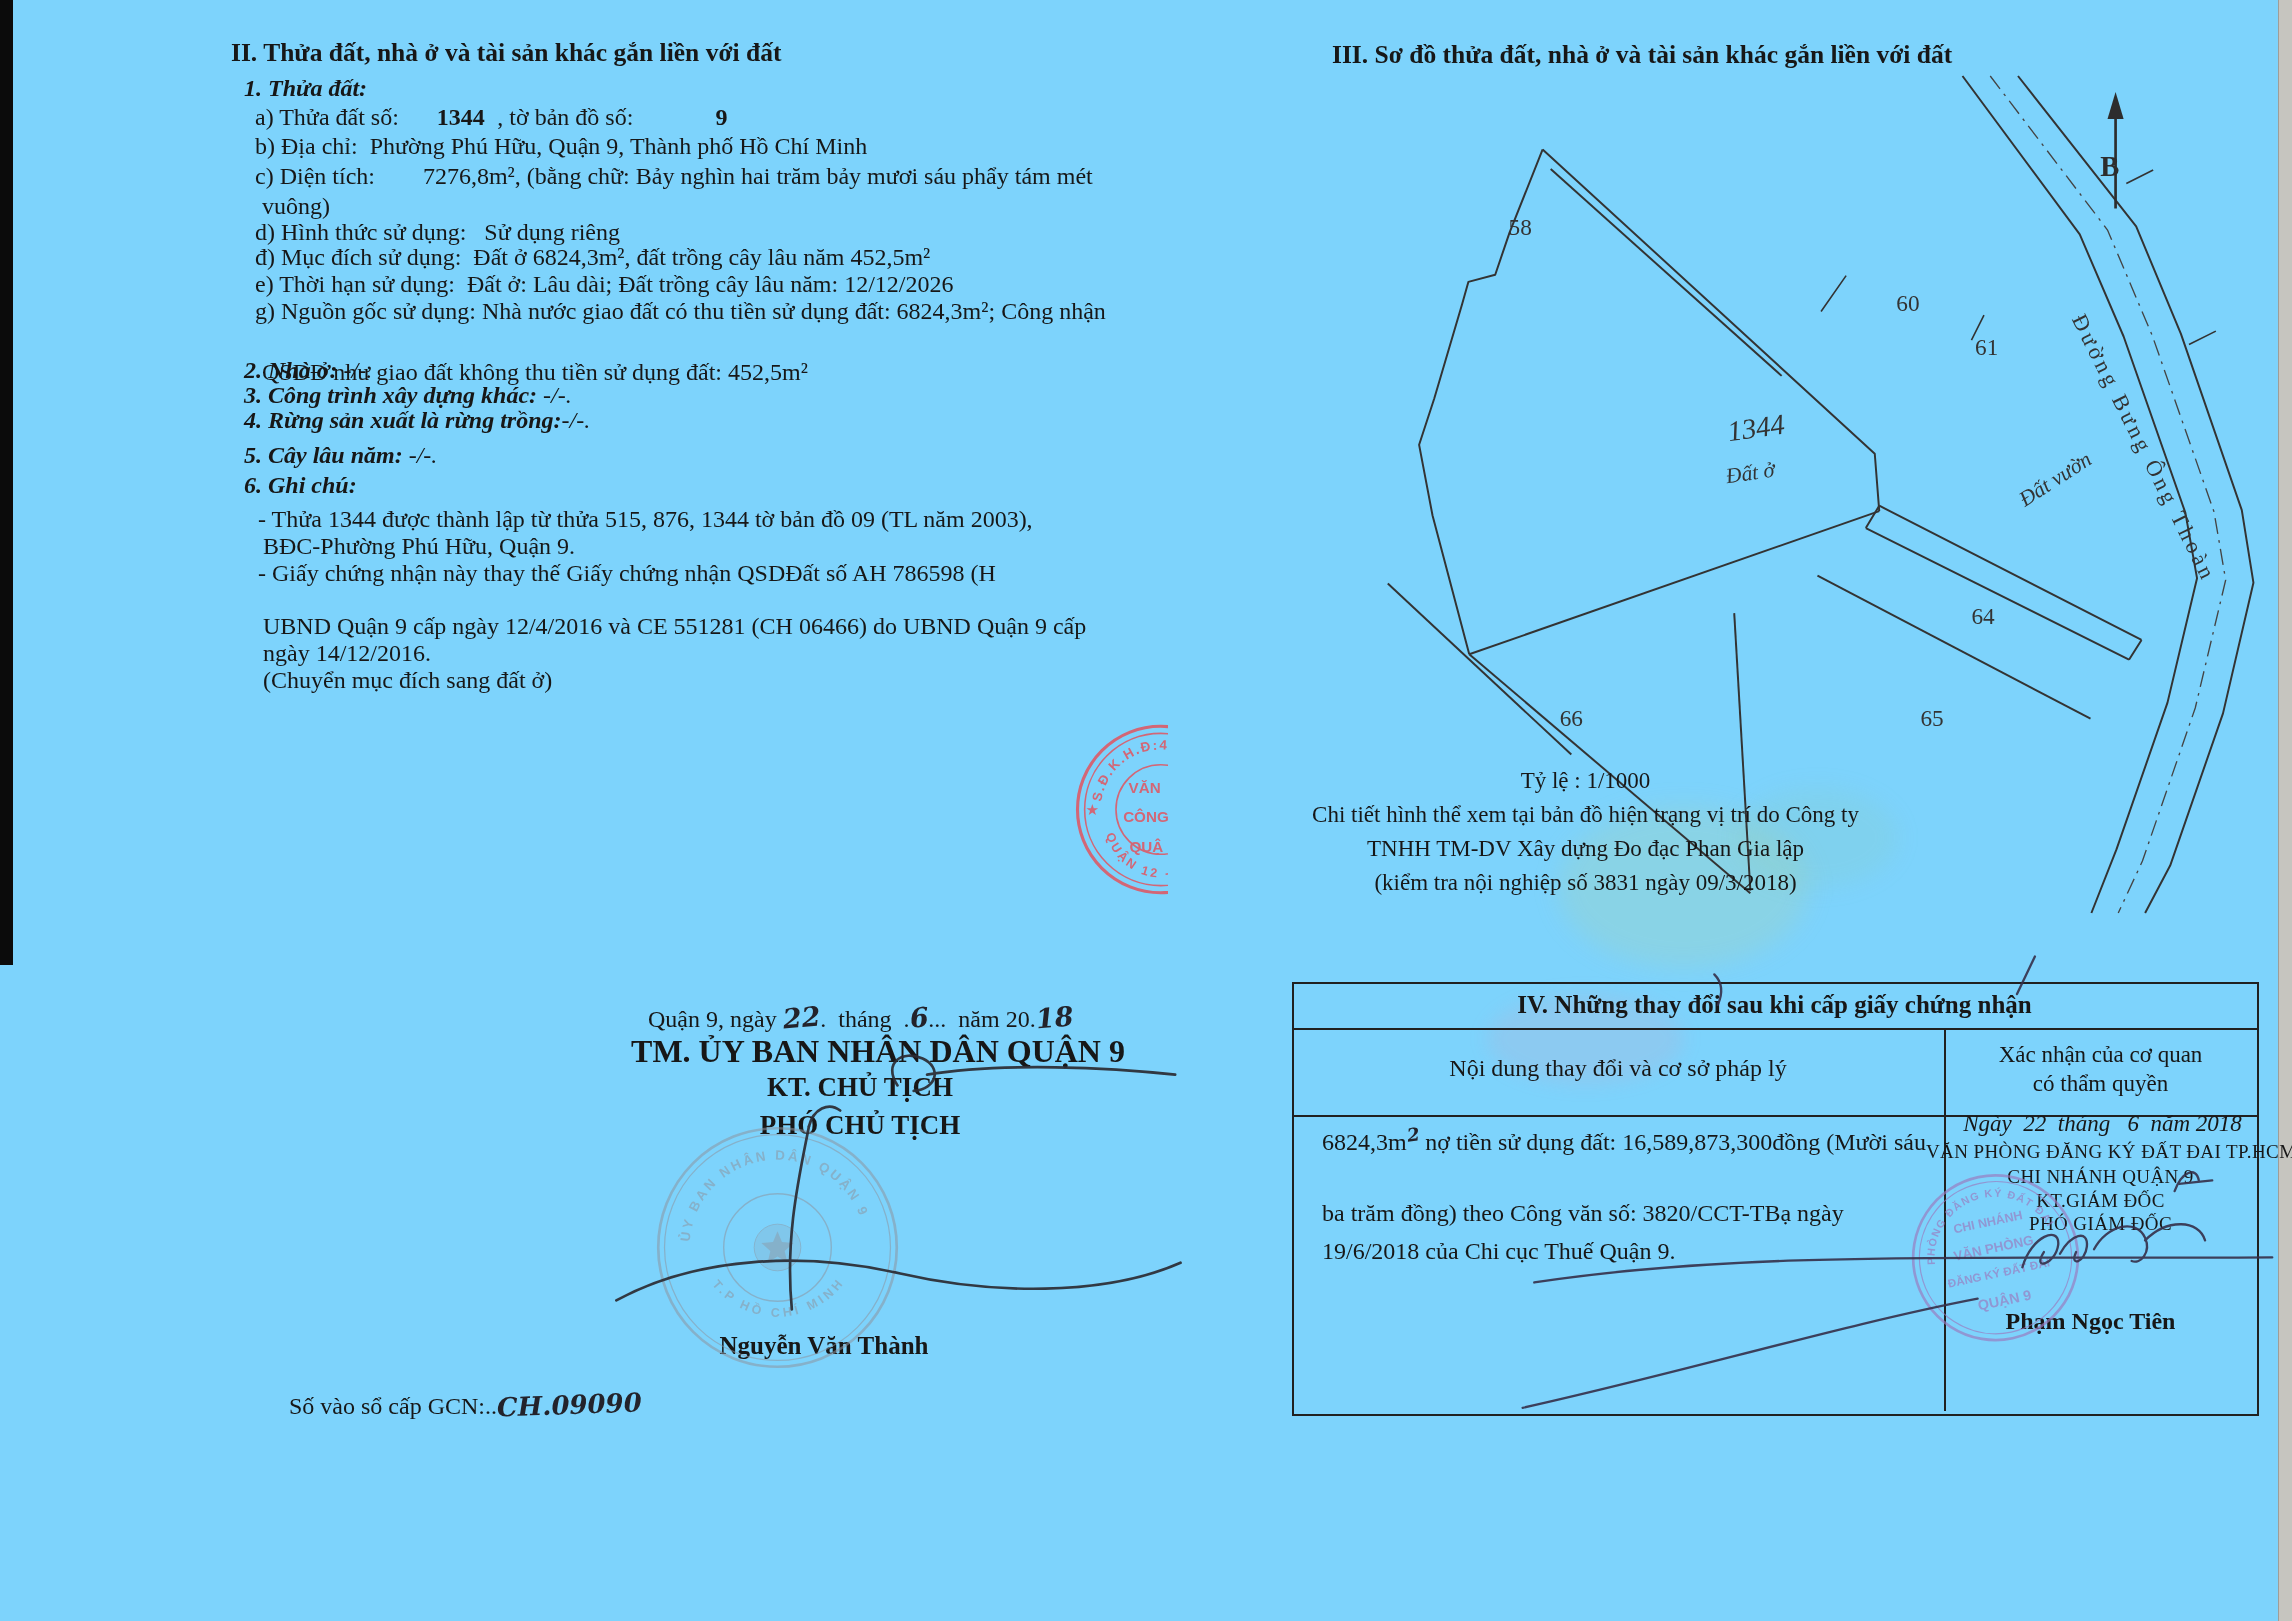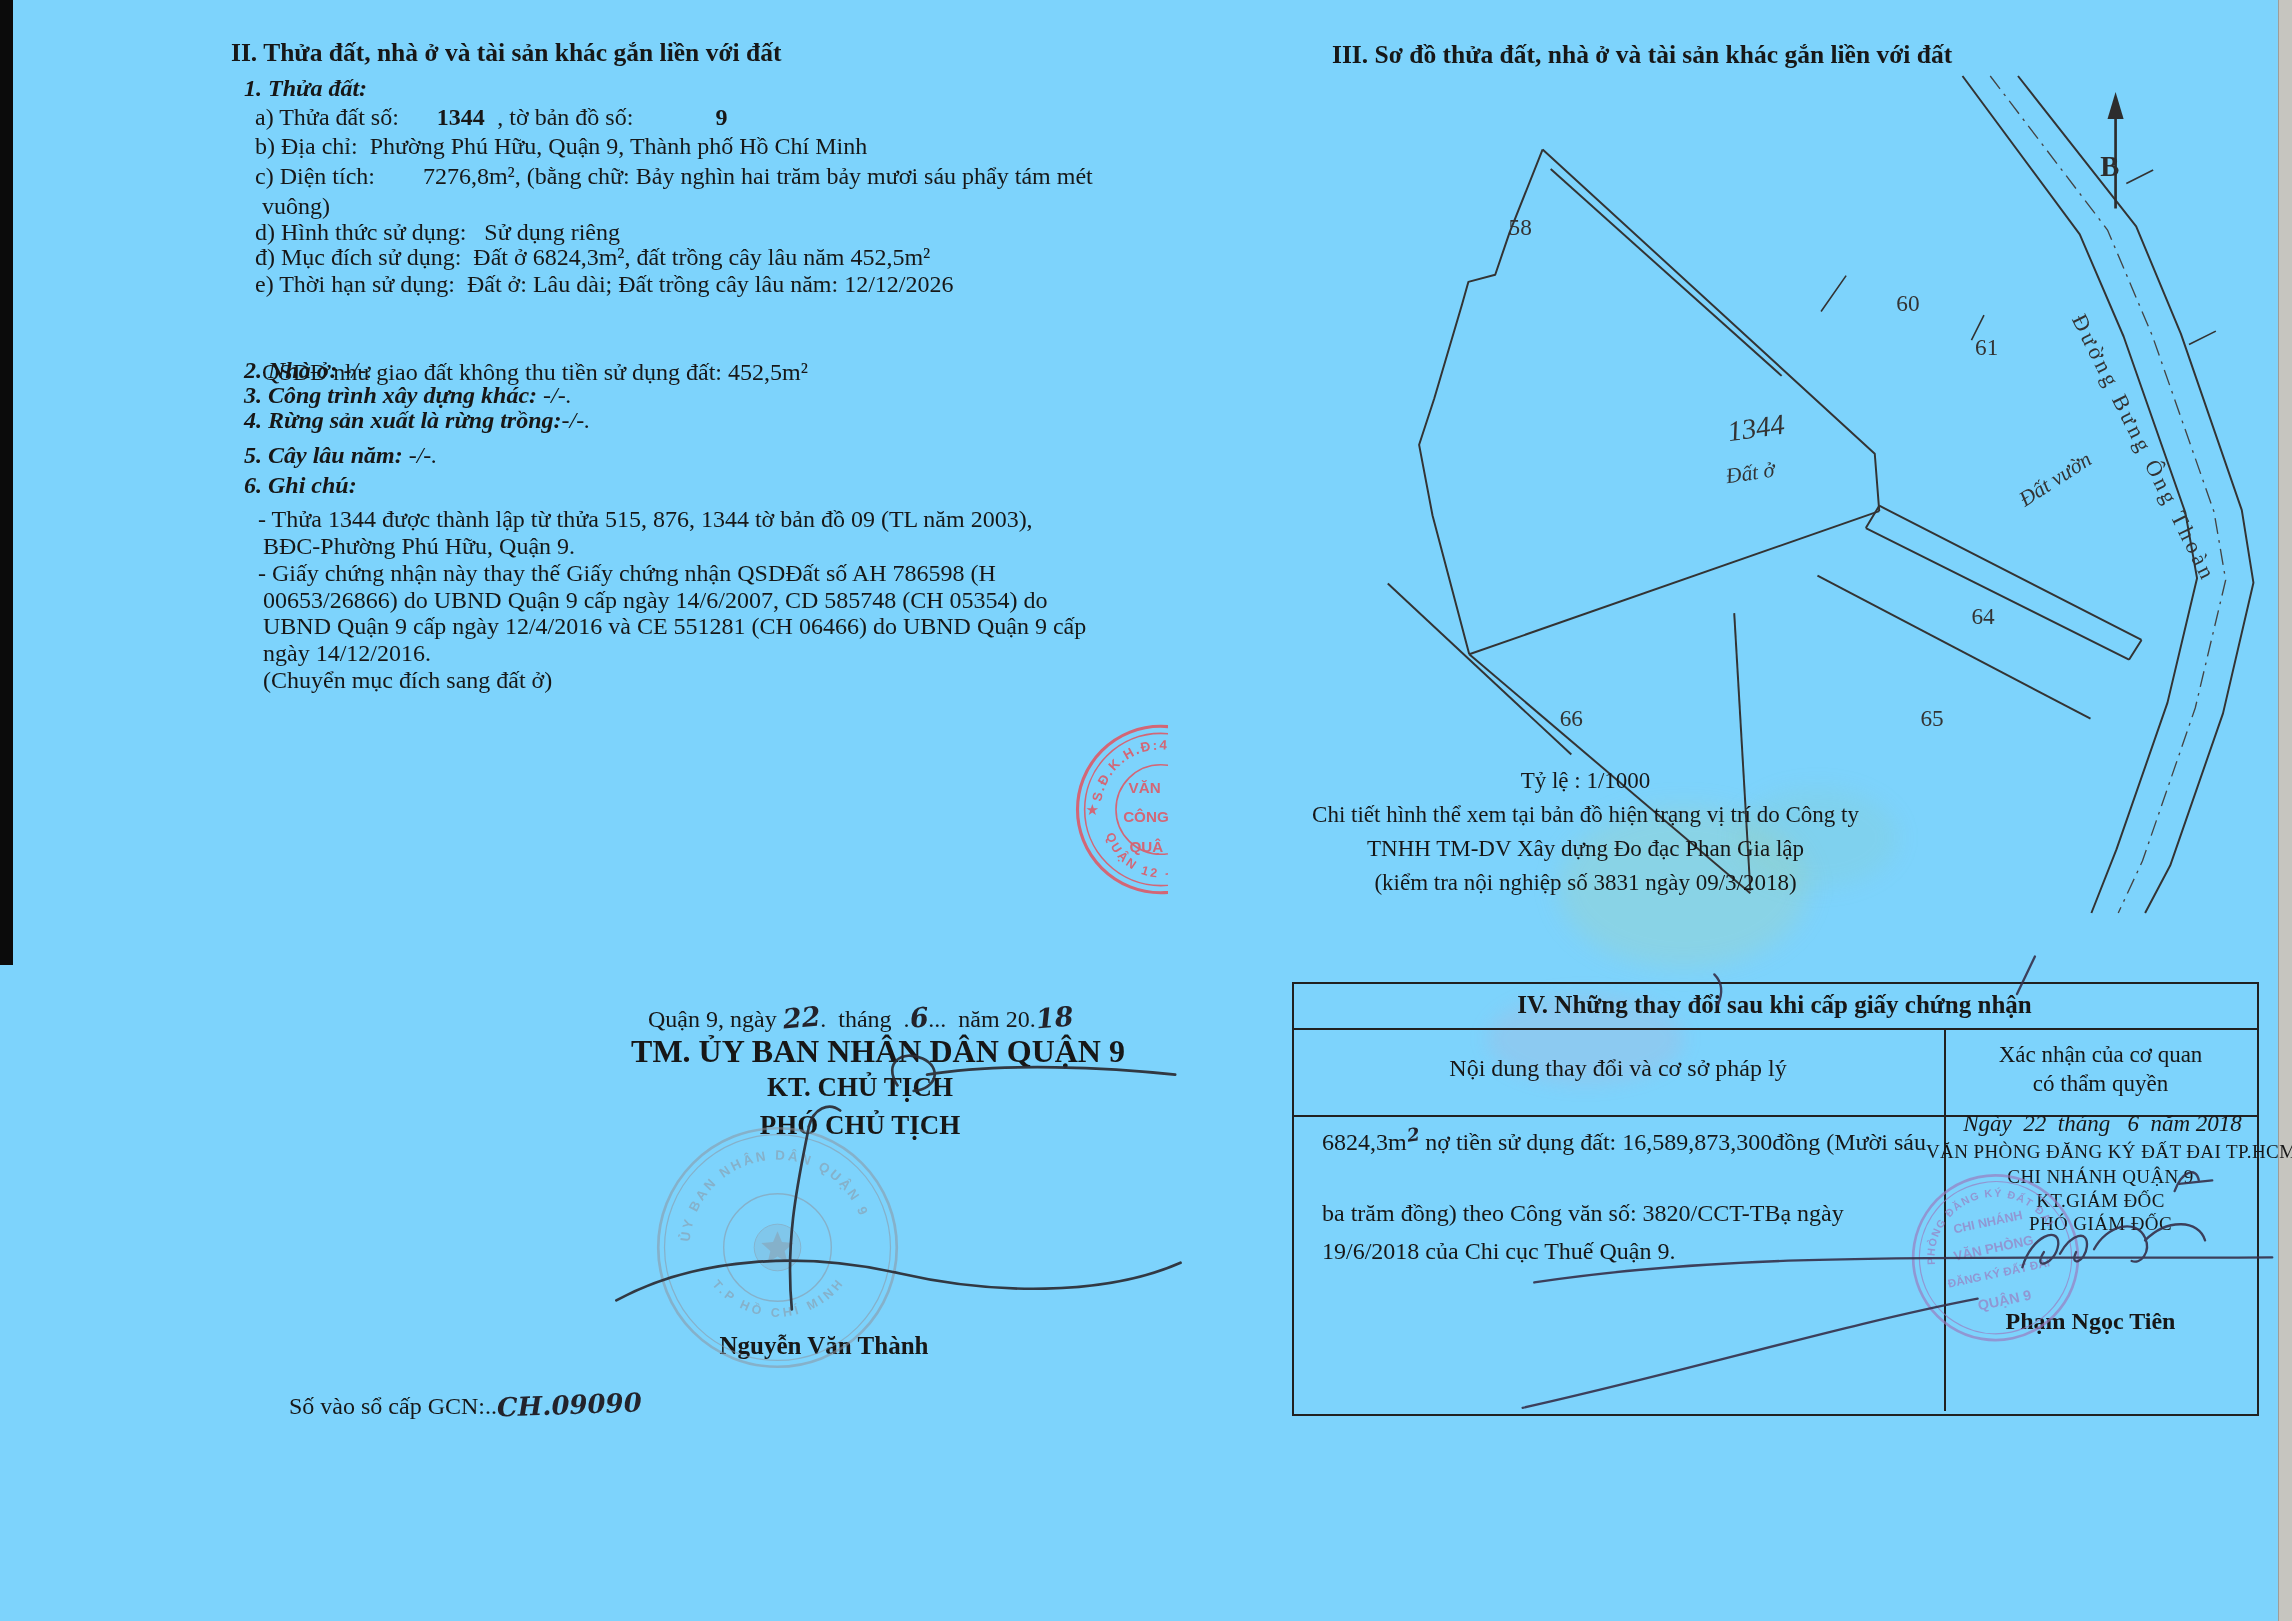--- a/index.html
+++ b/index.html
@@ -41,32 +41,32 @@
   <div class="line bi" style="left:244px;top:75px;">1. Thửa đất:</div>
 
   <div class="line" style="left:255px;top:104px;"><span>a) Thửa đất số:</span><span class="b" style="margin-left:38px;">1344</span><span style="margin-left:12.5px;">, tờ bản đồ số:</span><span class="b" style="margin-left:82px;">9</span></div>
 
   <div class="line" style="left:255px;top:133px;">b) Địa chỉ:  Phường Phú Hữu, Quận 9, Thành phố Hồ Chí Minh</div>
   <div class="line" style="left:255px;top:163px;">c) Diện tích:        7276,8m², (bằng chữ: Bảy nghìn hai trăm bảy mươi sáu phẩy tám mét</div>
   <div class="line" style="left:262px;top:193px;">vuông)</div>
   <div class="line" style="left:255px;top:219px;">d) Hình thức sử dụng:   Sử dụng riêng</div>
   <div class="line" style="left:255px;top:244px;">đ) Mục đích sử dụng:  Đất ở 6824,3m², đất trồng cây lâu năm 452,5m²</div>
   <div class="line" style="left:255px;top:271px;">e) Thời hạn sử dụng:  Đất ở: Lâu dài; Đất trồng cây lâu năm: 12/12/2026</div>
+  <div class="line" style="left:255px;top:298px;">g) Nguồn gốc sử dụng: Nhà nước giao đất có thu tiền sử dụng đất: 6824,3m²; Công nhận</div>
   <div class="line" style="left:262px;top:323px;margin-top:36px;">QSDĐ như giao đất không thu tiền sử dụng đất: 452,5m²</div>
 
   <div class="line" style="left:244px;top:357px;"><span class="bi">2. Nhà ở:</span><span class="i"> -/-.</span></div>
   <div class="line" style="left:244px;top:382px;"><span class="bi">3. Công trình xây dựng khác:</span><span class="i"> -/-.</span></div>
   <div class="line" style="left:244px;top:407px;"><span class="bi">4. Rừng sản xuất là rừng trồng:</span><span class="i">-/-.</span></div>
   <div class="line" style="left:244px;top:442px;"><span class="bi">5. Cây lâu năm:</span><span class="i"> -/-.</span></div>
   <div class="line bi" style="left:244px;top:472px;">6. Ghi chú:</div>
 
   <div class="line" style="left:258px;top:506px;">- Thửa 1344 được thành lập từ thửa 515, 876, 1344 tờ bản đồ 09 (TL năm 2003),</div>
   <div class="line" style="left:263px;top:533px;">BĐC-Phường Phú Hữu, Quận 9.</div>
   <div class="line" style="left:258px;top:560px;">- Giấy chứng nhận này thay thế Giấy chứng nhận QSDĐất số AH 786598 (H</div>
-  <div class="line" style="left:263px;top:587px;">00653/26866) do UBND Quận 9 cấp ngày 14/6/2007, CD 585748 (CH 05354) do</div>
   <div class="line" style="left:263px;top:613px;">UBND Quận 9 cấp ngày 12/4/2016 và CE 551281 (CH 06466) do UBND Quận 9 cấp</div>
   <div class="line" style="left:263px;top:640px;">ngày 14/12/2016.</div>
   <div class="line" style="left:263px;top:667px;">(Chuyển mục đích sang đất ở)</div>
 
   <div style="position:absolute;left:1073px;top:720px;width:95px;height:179px;overflow:hidden;opacity:.85;">
     <svg width="188" height="179" viewBox="0 0 210 200">
       <defs>
         <path id="redArcTop" d="M 31,100 A 67,67 0 0 1 165,100" fill="none"></path>
         <path id="redArcBot" d="M 35,112 A 64,64 0 0 0 163,112" fill="none"></path>
       </defs>

